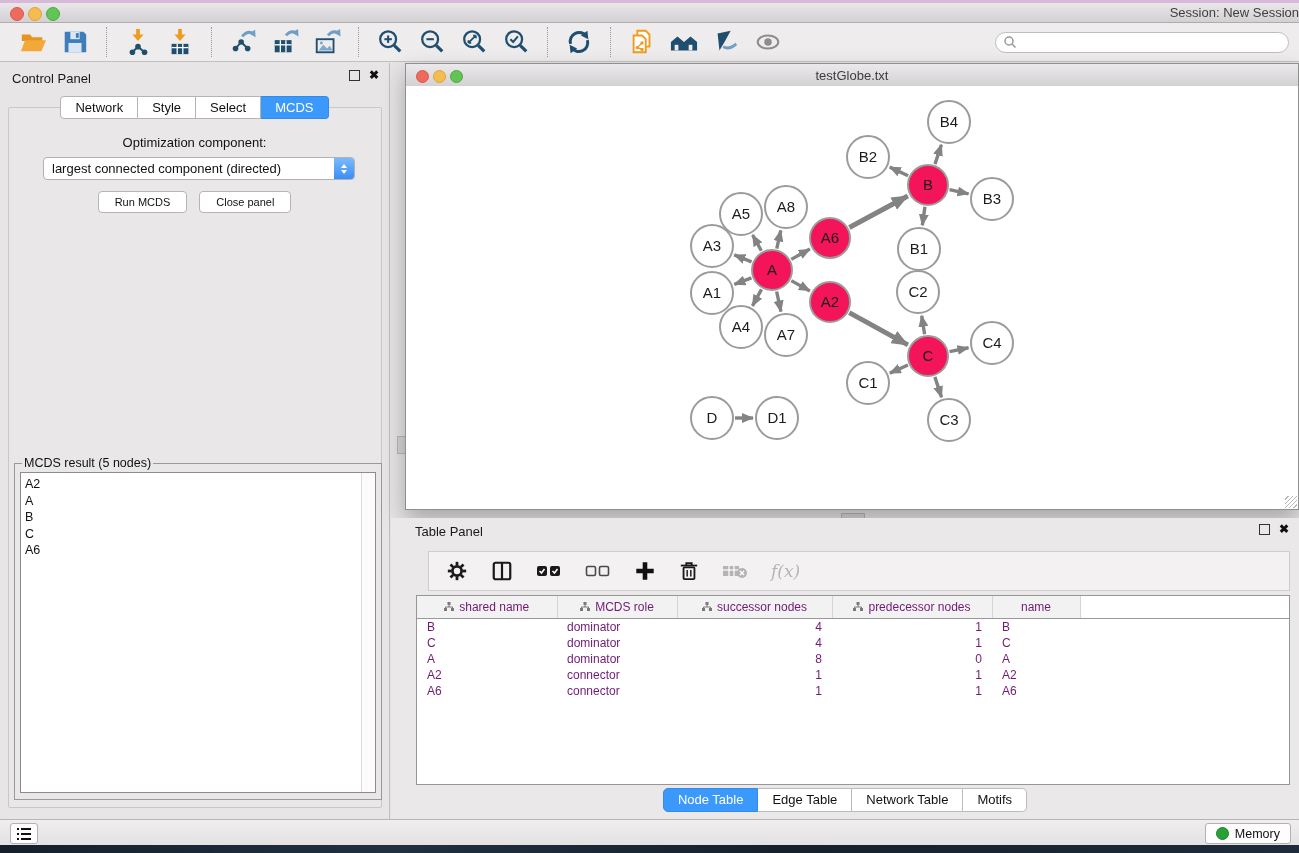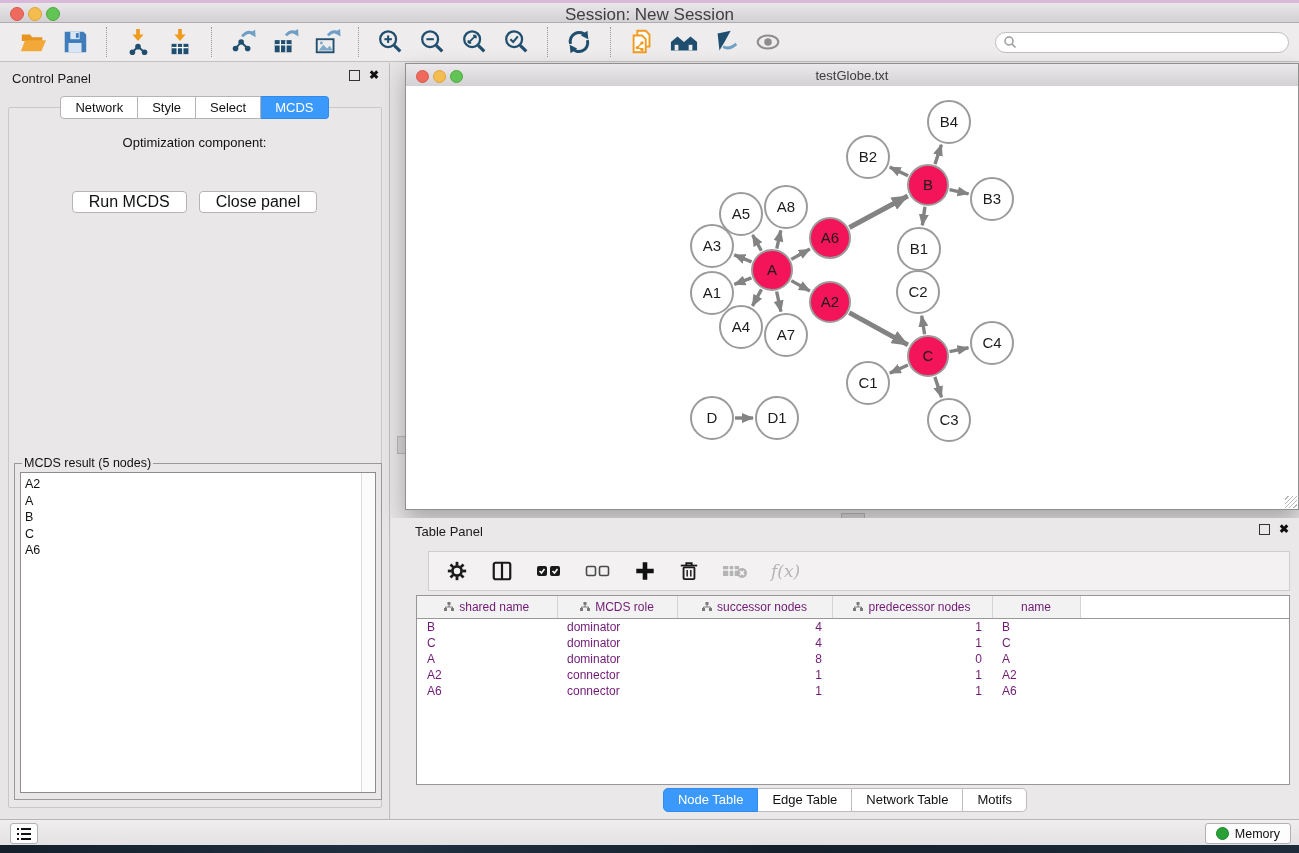--- a/index.html
+++ b/index.html
@@ -6,21 +6,21 @@
   .root{position:relative;width:1299px;height:853px;overflow:hidden;
         font-family:"Liberation Sans",sans-serif;background:#e6e4e4;
         -webkit-font-smoothing:antialiased;}
   
   .desktop-top{position:absolute;top:0;left:0;right:0;height:3px;background:#d9b9da;}
   .desktop-bottom{position:absolute;left:0;right:0;bottom:0;height:8px;
         background:linear-gradient(90deg,#141f2b,#203041 30%,#15202c 60%,#1d2b3a);}
   
   .titlebar{position:absolute;top:3px;left:0;right:0;height:19px;
         background:linear-gradient(#e9e7e9,#d2d0d2);border-bottom:1px solid #aeacae;}
-  .app-title{position:absolute;left:0;right:0;top:2px;text-align:center;font-size:17px;color:#3f3f3f;}
+  .app-title{position:absolute;left:0;right:0;top:2px;text-align:right;font-size:13px;color:#3f3f3f;}
   .tl{position:absolute;top:4px;width:12px;height:12px;border-radius:50%;}
   .tl.red{left:10px;background:#ee6a5f;border:1px solid #d9584e;}
   .tl.yellow{left:28px;background:#f5bd4f;border:1px solid #dfa33c;}
   .tl.green{left:46px;background:#61c455;border:1px solid #4fa83f;}
   
   .toolbar{position:absolute;top:23px;left:0;right:0;height:39px;background:#eeecec;
         border-bottom:1px solid #c2c0c0;display:flex;align-items:center;padding-left:12px;box-sizing:border-box;}
   .tbi{width:30px;height:30px;margin:0 6px;flex:0 0 auto;display:flex;align-items:center;justify-content:center;}
   .tbsep{height:30px;border-left:1px dotted #9a9a9a;margin:0 10px;flex:0 0 auto;}
   .searchbox{margin-left:auto;margin-right:10px;width:294px;height:21px;background:#fff;
@@ -46,21 +46,21 @@
   .opt-label{position:absolute;top:72px;left:0;right:0;text-align:center;font-size:13px;color:#111;}
   .criterion{position:absolute;top:94px;left:43px;width:312px;height:23px;background:#fff;border:1px solid #b3b1b1;
         border-radius:4px;display:flex;align-items:center;box-sizing:border-box;}
   .criterion .val{flex:1;font-size:13px;padding-left:8px;color:#111;white-space:nowrap;overflow:hidden;}
   .stepper{width:20px;height:21px;border-radius:0 3px 3px 0;background:linear-gradient(#7cb9fb,#3a8ef7);
         display:flex;flex-direction:column;align-items:center;justify-content:center;gap:2px;}
   .chev-up{width:0;height:0;border-left:3.5px solid transparent;border-right:3.5px solid transparent;border-bottom:4px solid #fff;}
   .chev-dn{width:0;height:0;border-left:3.5px solid transparent;border-right:3.5px solid transparent;border-top:4px solid #fff;}
   .cp-buttons{position:absolute;top:128px;left:0;right:0;display:flex;justify-content:center;gap:12px;}
   .btn{height:22px;line-height:20px;padding:0 16px;background:#fff;border:1px solid #b6b4b4;border-radius:4px;
-        font-size:16px;color:#111;box-sizing:border-box;}
+        font-size:11px;color:#111;box-sizing:border-box;}
   .result-fs{position:absolute;left:14px;width:368px;top:393px;height:344px;border:1px solid #9a9898;
         margin:0;padding:2px 5px 6px 5px;box-sizing:border-box;}
   .result-fs legend{font-size:12.5px;color:#111;padding:0 2px;margin-left:2px;}
   .result-list{position:relative;width:100%;height:100%;background:#fff;border:1px solid #8c8c8c;box-sizing:border-box;overflow:hidden;}
   .result-scroll{position:absolute;right:0;top:0;bottom:0;width:13px;background:#fbfbfb;border-left:1px solid #dcdcdc;}
   .result-items{padding:3px 0 0 4px;font-size:12.5px;line-height:16.5px;color:#111;}
   
   .net-window{position:absolute;left:14px;top:0;right:0;height:447px;background:#fff;border:1px solid #8f8f8f;
         box-shadow:0 10px 22px rgba(0,0,0,.28);box-sizing:border-box;padding-left:28px;}
   .net-titlebar{position:absolute;top:0;left:0;right:0;height:22px;background:linear-gradient(#ebe9eb,#d3d1d3);
@@ -280,20 +280,27 @@
         <span class="close-ico">✖</span>
       </div>
       <div class="cp-box"></div>
       <div class="cp-tabs">
         <span class="cp-tab">Network</span>
         <span class="cp-tab">Style</span>
         <span class="cp-tab">Select</span>
         <span class="cp-tab active">MCDS</span>
       </div>
       <div class="opt-label">Optimization component:</div>
+      <div class="criterion">
+        <span class="val">largest connected component (directed)</span>
+        <span class="stepper">
+            <span class="chev-up"></span>
+            <span class="chev-dn"></span>
+          </span>
+      </div>
       <div class="cp-buttons">
         <span class="btn">Run MCDS</span>
         <span class="btn">Close panel</span>
       </div>
       <fieldset class="result-fs">
         <legend>MCDS result (5 nodes)</legend>
         <div class="result-list">
           <div class="result-items" id="result-items">
               <div>A2</div>
               <div>A</div>

